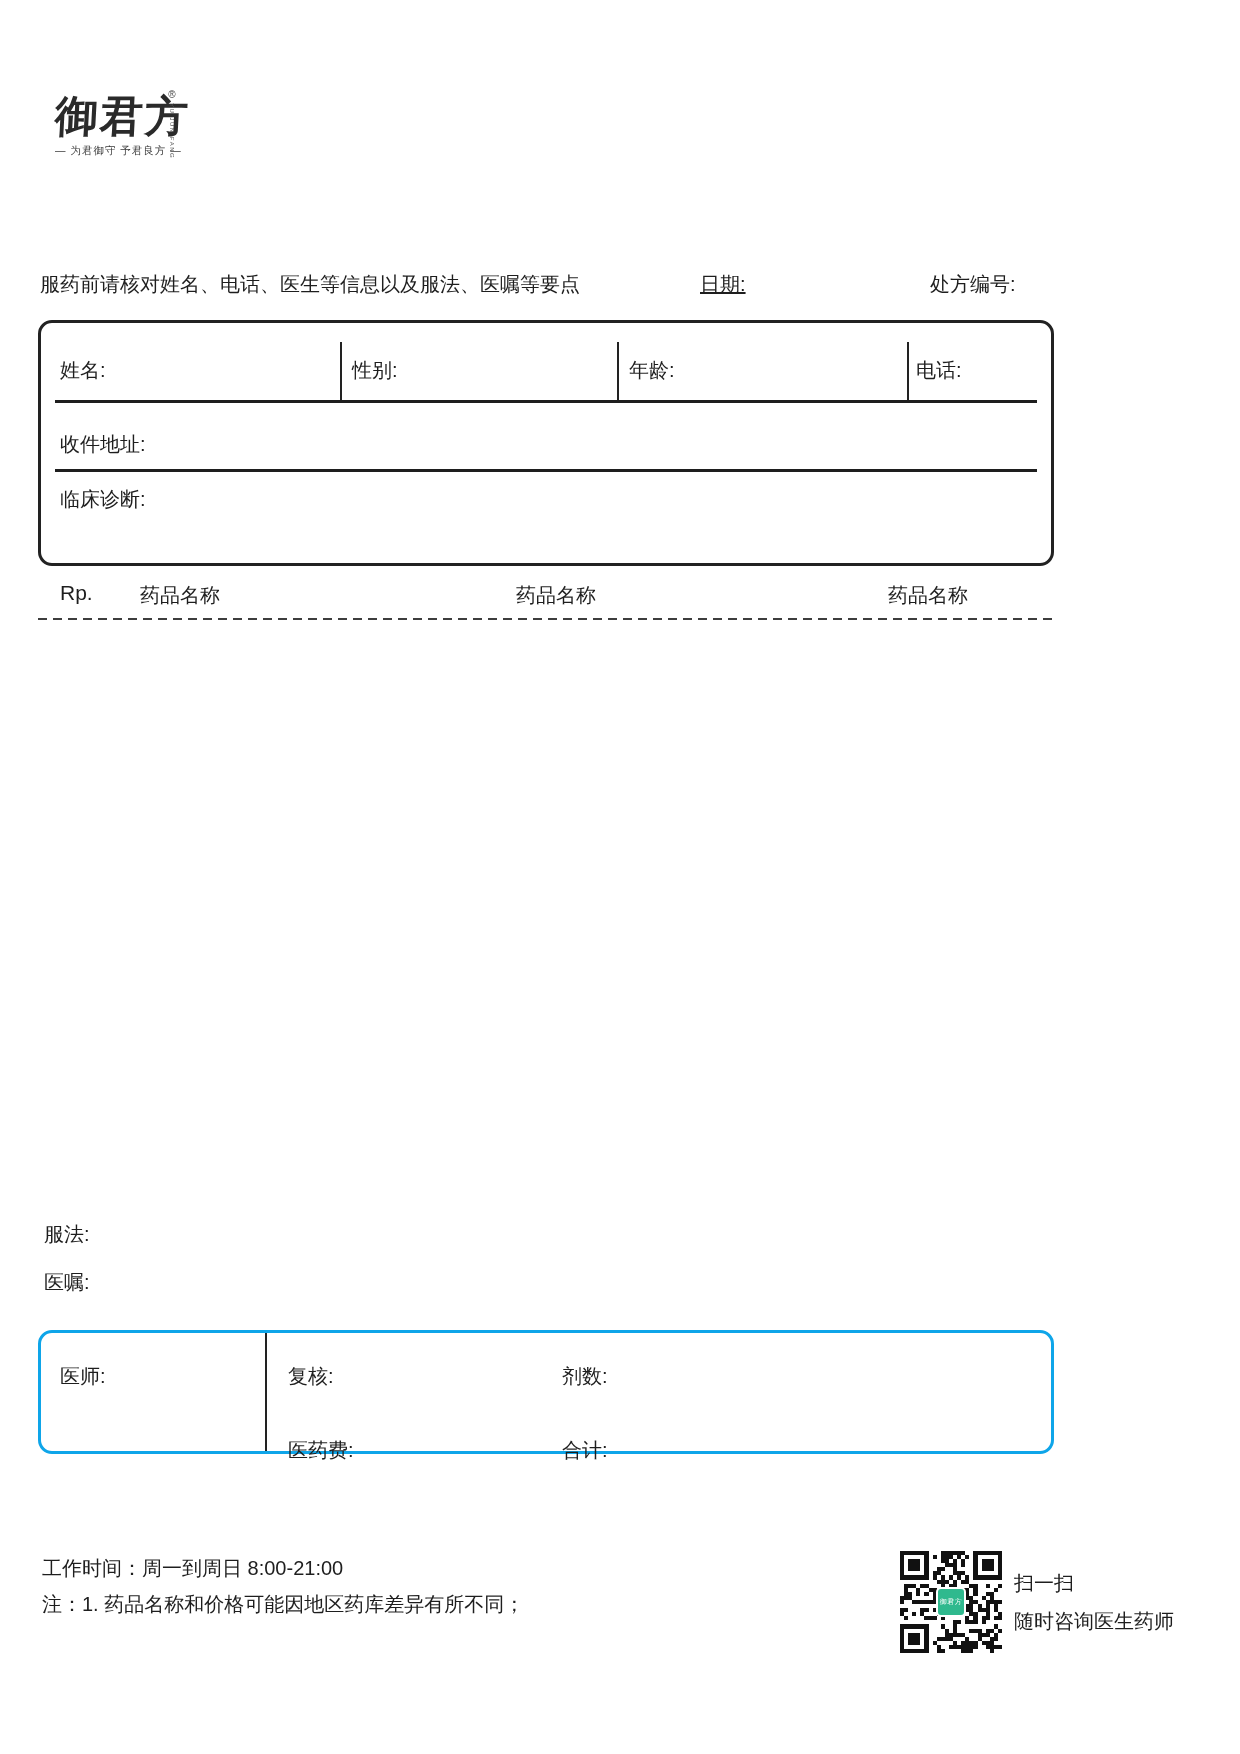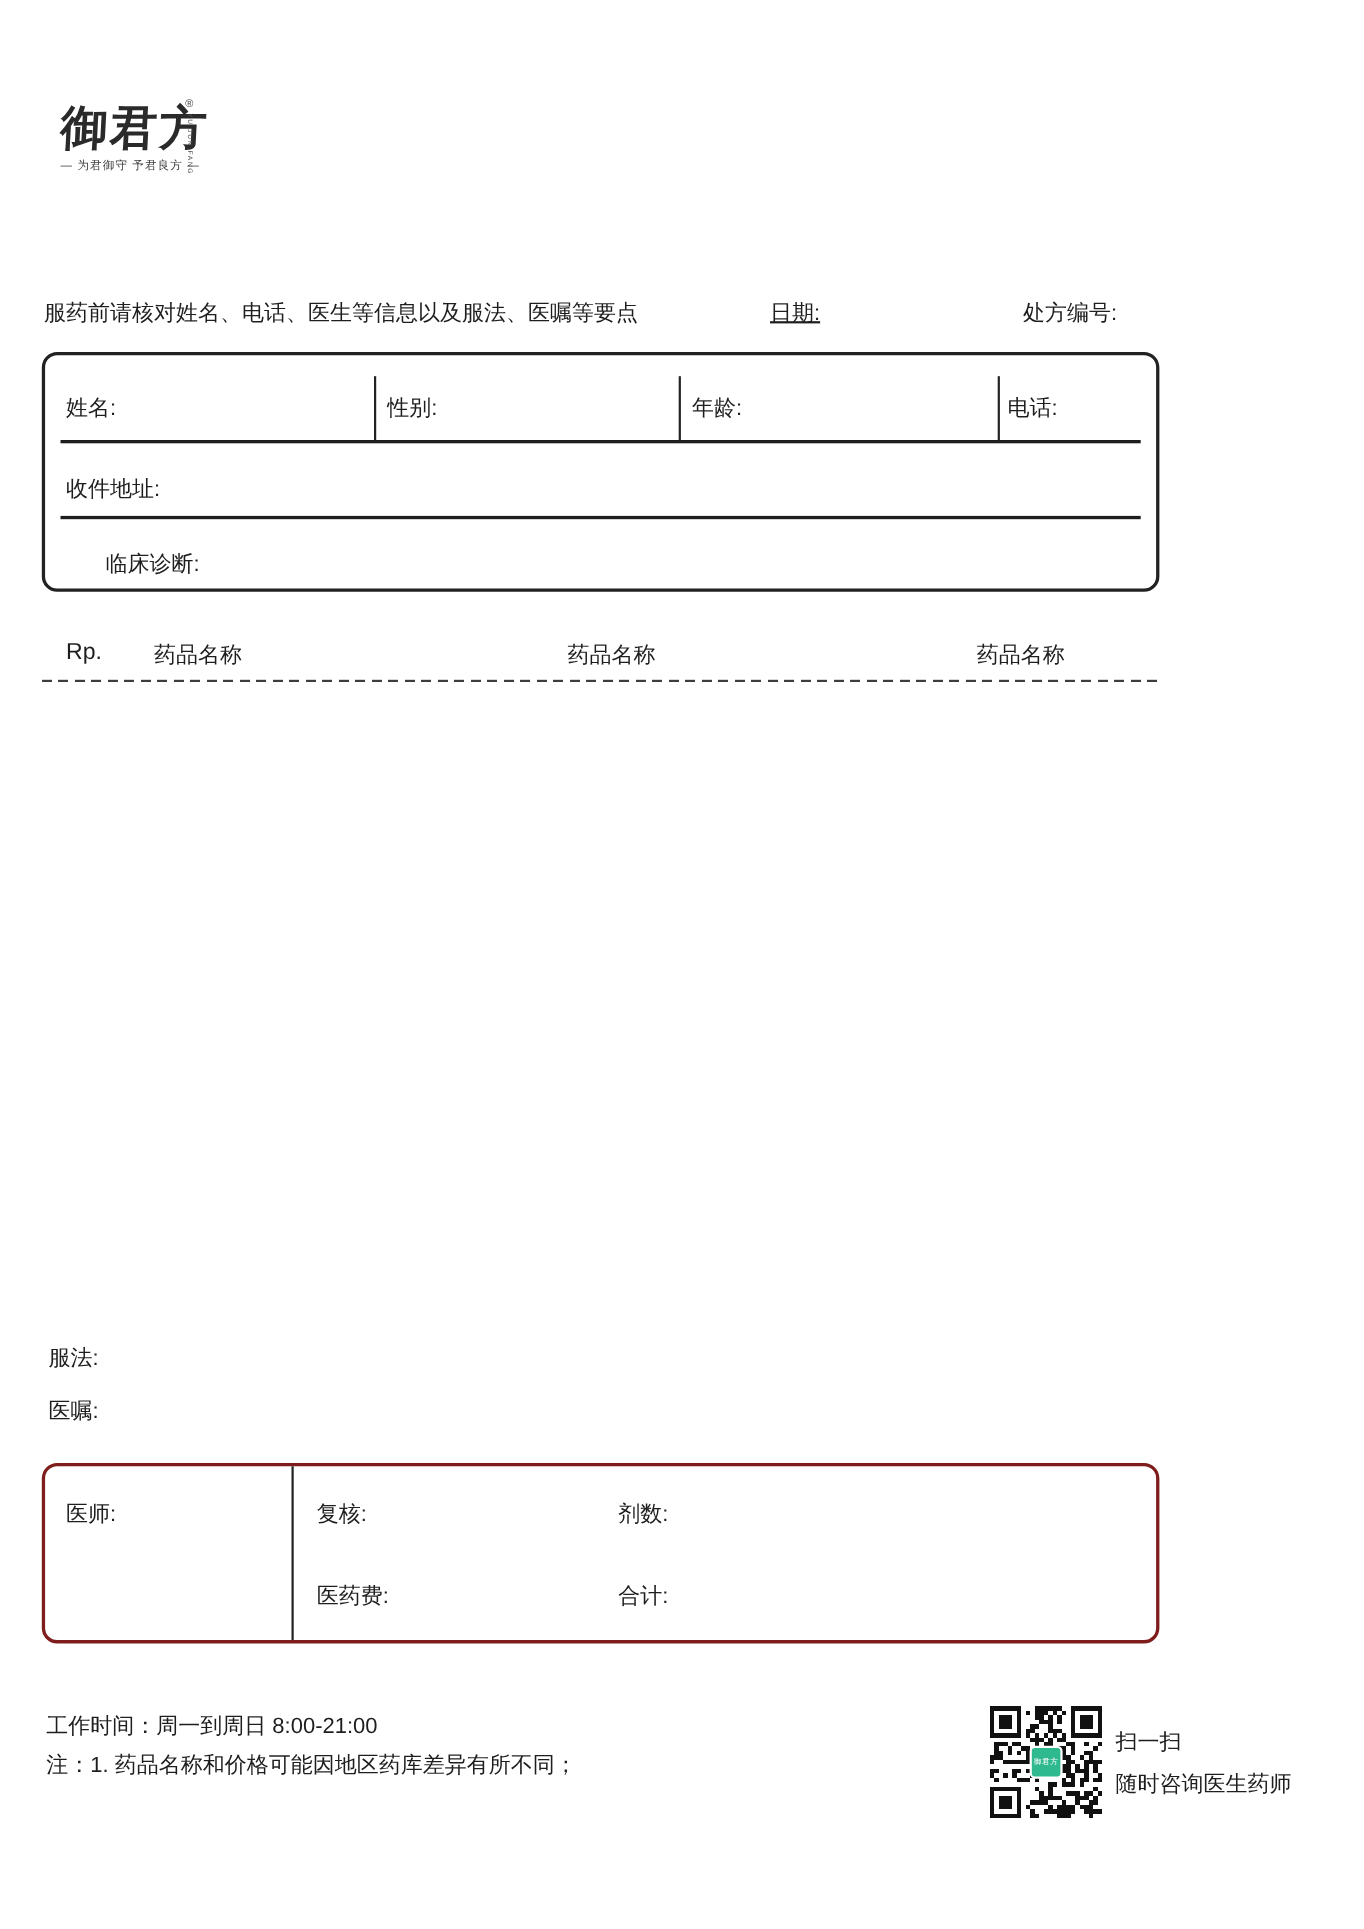--- a/index.html
+++ b/index.html
@@ -26,53 +26,53 @@
     text-shadow:0.6px 0 0 #2b2b2b;
   }
 
   
   .notice   { left:40px;  top:271px; font-size:20px;font-family:Liberation Serif, serif; }
   .date-lbl { left:700px; top:271px; font-size:20px;text-decoration:underline; }
   .rxno-lbl { left:930px; top:271px; font-size:20px; }
 
   
   .patient-box {
-    left:38px; top:320px; width:1016px; height:218px;
+    left:38px; top:320px; width:1016px; height:246px;
     border:3px solid #222; border-radius:14px; background:#fff;
   }
   .patient-box .lbl { position:absolute; font-size:20px; color:#1e1e1e; white-space:nowrap; }
   .lbl-name    { left:19px;  top:34px; }
   .lbl-gender  { left:311px; top:34px; }
   .lbl-age     { left:588px; top:34px; }
   .lbl-phone   { left:875px; top:34px; }
   .vsep { position:absolute; width:2px; height:59px; top:19px; background:#222; }
   .vsep1 { left:299px; } .vsep2 { left:576px; } .vsep3 { left:866px; }
   .hline { position:absolute; left:14px; width:982px; height:3px; background:#1e1e1e; }
   .hline1 { top:77px; } .hline2 { top:146px; }
   .lbl-address   { left:19px; top:108px;text-align:center; }
-  .lbl-diagnosis { left:19px; top:176px;margin-left:36px; }
+  .lbl-diagnosis { left:19px; top:163px; }
 
   
   .rp-label { left:60px;  top:581px; font-size:21px; }
   .drug-c1  { left:140px; top:582px; font-size:20px; }
   .drug-c2  { left:516px; top:582px; font-size:20px; }
   .drug-c3  { left:888px; top:582px; font-size:20px; }
   .dashed-line {
     left:38px; top:618px; width:1020px; height:2px;
     background:repeating-linear-gradient(90deg,#3d3d3d 0 9px,transparent 9px 15px);
   }
 
   
   .usage-lbl  { left:44px; top:1221px; font-size:20px; }
   .advice-lbl { left:44px; top:1269px; font-size:20px; }
 
   
   .signoff-box {
-    left:38px; top:1330px; width:1016px; height:164px;
-    border:3px solid #7f1d1d; border-radius:14px; background:#fff;
+    left:38px; top:1330px; width:1016px; height:124px;
+    border:3px solid #0ea5e9; border-radius:14px; background:#fff;
   }
   .signoff-box .lbl { position:absolute; font-size:20px; white-space:nowrap; }
   .signoff-div { position:absolute; left:224px; top:0; height:100%; width:2px; background:#222; }
   .lbl-doctor { left:19px;  top:30px; }
   .lbl-review { left:247px; top:30px; }
   .lbl-dose   { left:521px; top:30px; }
   .lbl-fee    { left:247px; top:104px;text-align:right; }
   .lbl-total  { left:521px; top:104px; }
 
   

